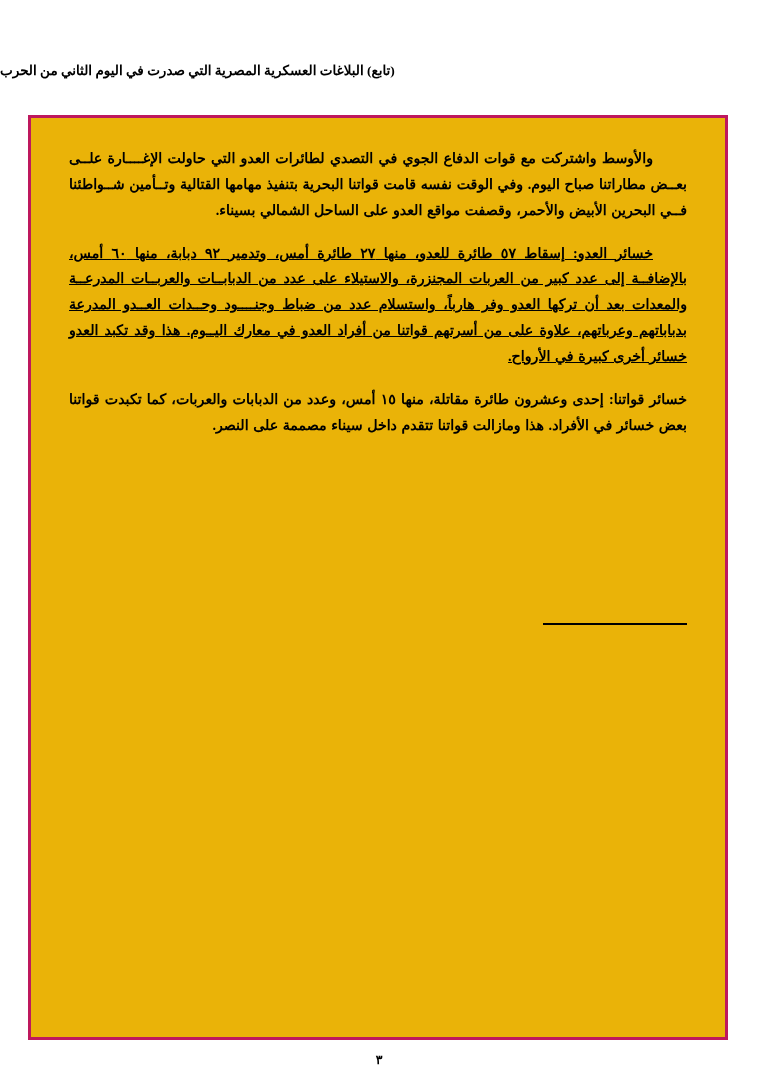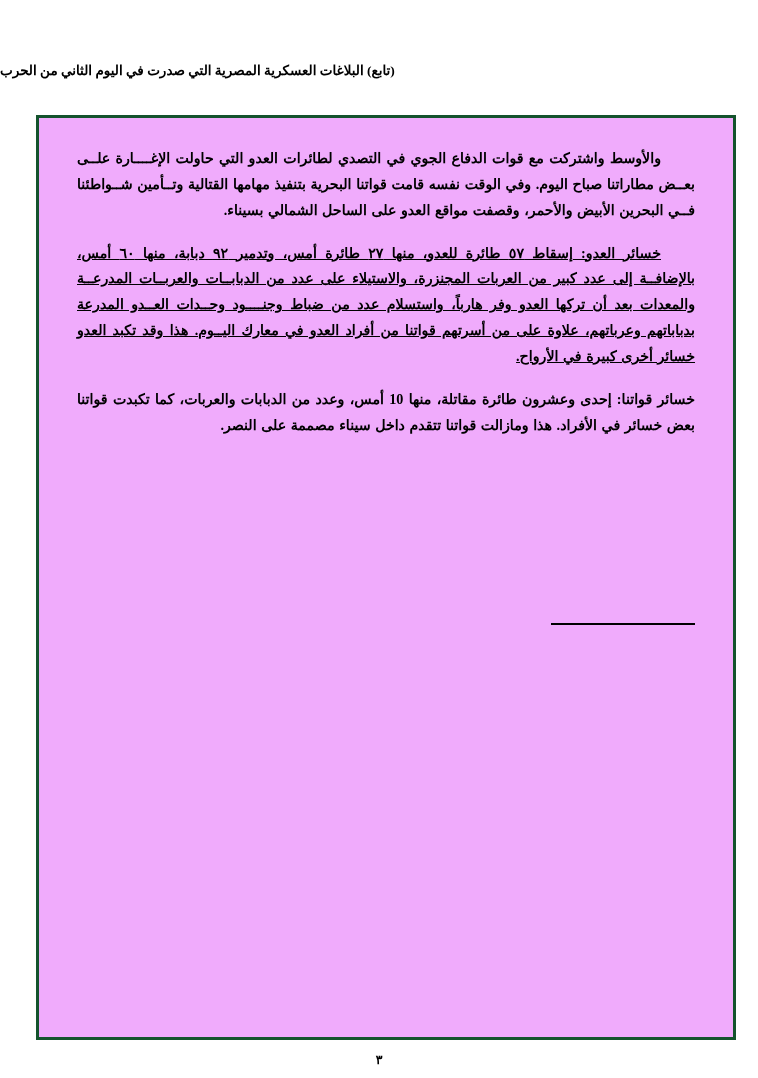--- a/index.html
+++ b/index.html
@@ -28,26 +28,26 @@
     left: 0;
     text-align: left;
     font-size: 13.5px;
     font-weight: bold;
     letter-spacing: 0px;
     direction: rtl;
   }
   .frame {
     position: absolute;
     top: 115px;
-    left: 36px;
+    left: 28px;
     width: 700px;
     height: 925px;
-    border: 3px solid #14532d;
+    border: 3px solid #be185d;
     box-sizing: border-box;
-    background: #f0abfc;
+    background: #eab308;
   }
   .content {
     position: absolute;
     top: 28px;
     right: 38px;
     left: 38px;
     direction: rtl;
     text-align: justify;
     text-align-last: right;
   }
@@ -103,21 +103,21 @@
 
   <div class="frame">
     <div class="content">
 
       <p class="para bold">والأوسط واشتركت مع قوات الدفاع الجوي في التصدي لطائرات العدو التي حاولت الإغــــارة علــى بعــض مطاراتنا صباح اليوم. وفي الوقت نفسه قامت قواتنا البحرية بتنفيذ مهامها القتالية وتــأمين شــواطئنا فــي البحرين الأبيض والأحمر، وقصفت مواقع العدو على الساحل الشمالي بسيناء.</p>
 
 
 
       <p class="para bold losses-enemy">خسائر العدو: إسقاط ٥٧ طائرة للعدو، منها ٢٧ طائرة أمس، وتدمير ٩٢ دبابة، منها ٦٠ أمس، بالإضافــة إلى عدد كبير من العربات المجنزرة، والاستيلاء على عدد من الدبابــات والعربــات المدرعــة والمعدات بعد أن تركها العدو وفر هارباً، واستسلام عدد من ضباط وجنــــود وحــدات العــدو المدرعة بدباباتهم وعرباتهم، علاوة على من أسرتهم قواتنا من أفراد العدو في معارك اليــوم. هذا وقد تكبد العدو خسائر أخرى كبيرة في الأرواح.</p>
 
-      <p class="para bold noindent">خسائر قواتنا: إحدى وعشرون طائرة مقاتلة، منها 10 أمس، وعدد من الدبابات والعربات، كما تكبدت قواتنا بعض خسائر في الأفراد. هذا ومازالت قواتنا تتقدم داخل سيناء مصممة على النصر.</p>
+      <p class="para bold noindent">خسائر قواتنا: إحدى وعشرون طائرة مقاتلة، منها ١٥ أمس، وعدد من الدبابات والعربات، كما تكبدت قواتنا بعض خسائر في الأفراد. هذا ومازالت قواتنا تتقدم داخل سيناء مصممة على النصر.</p>
 
       <div class="rule">
         <span class="line"></span>
       </div>
 
     </div>
   </div>
 
   <div class="page-number">٣</div>
 

